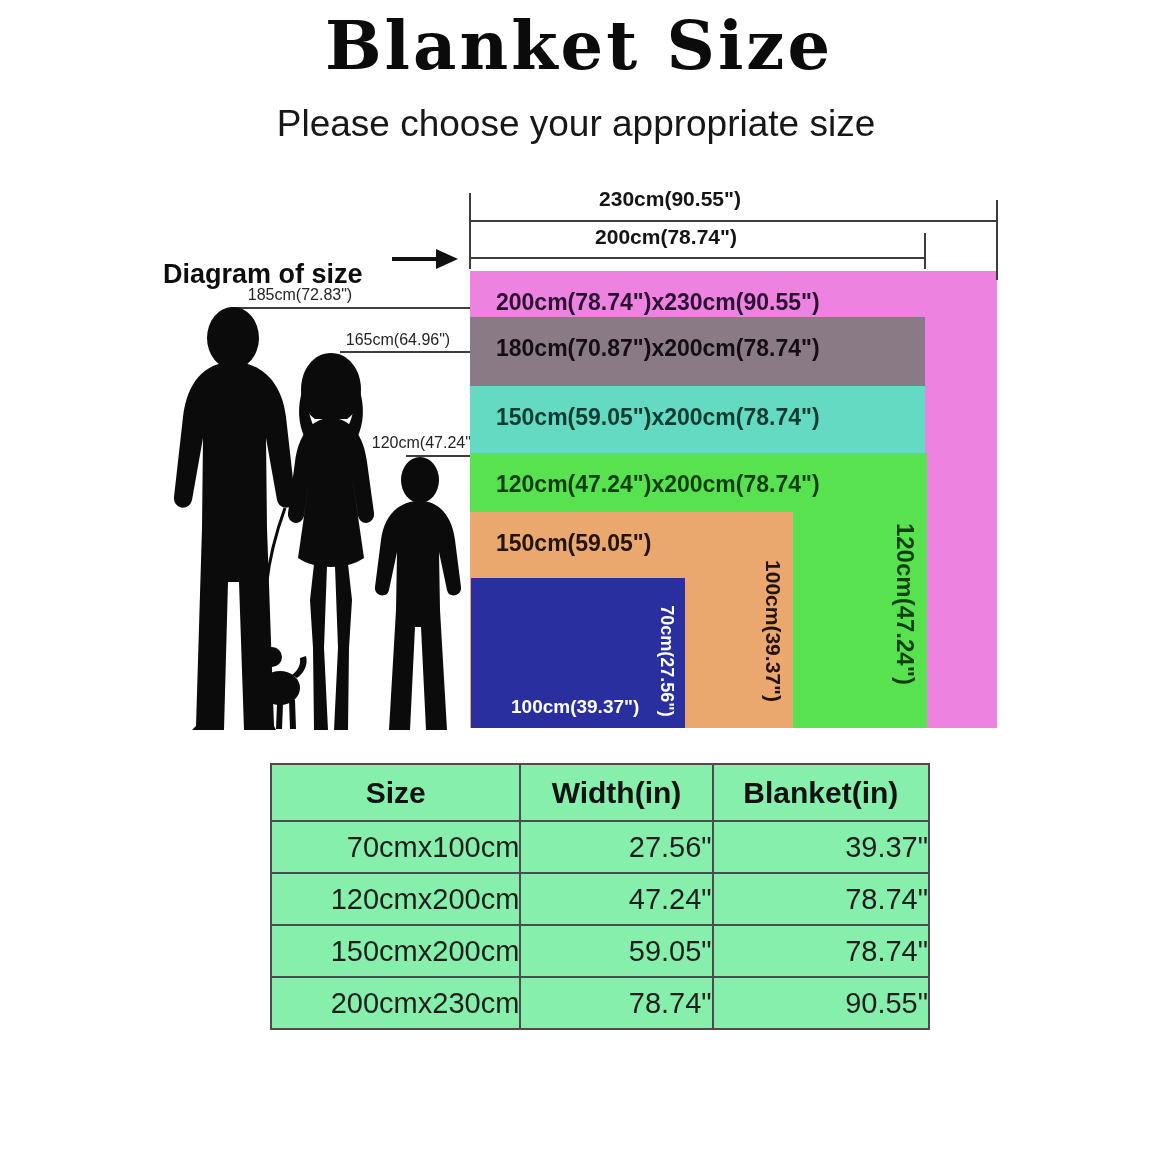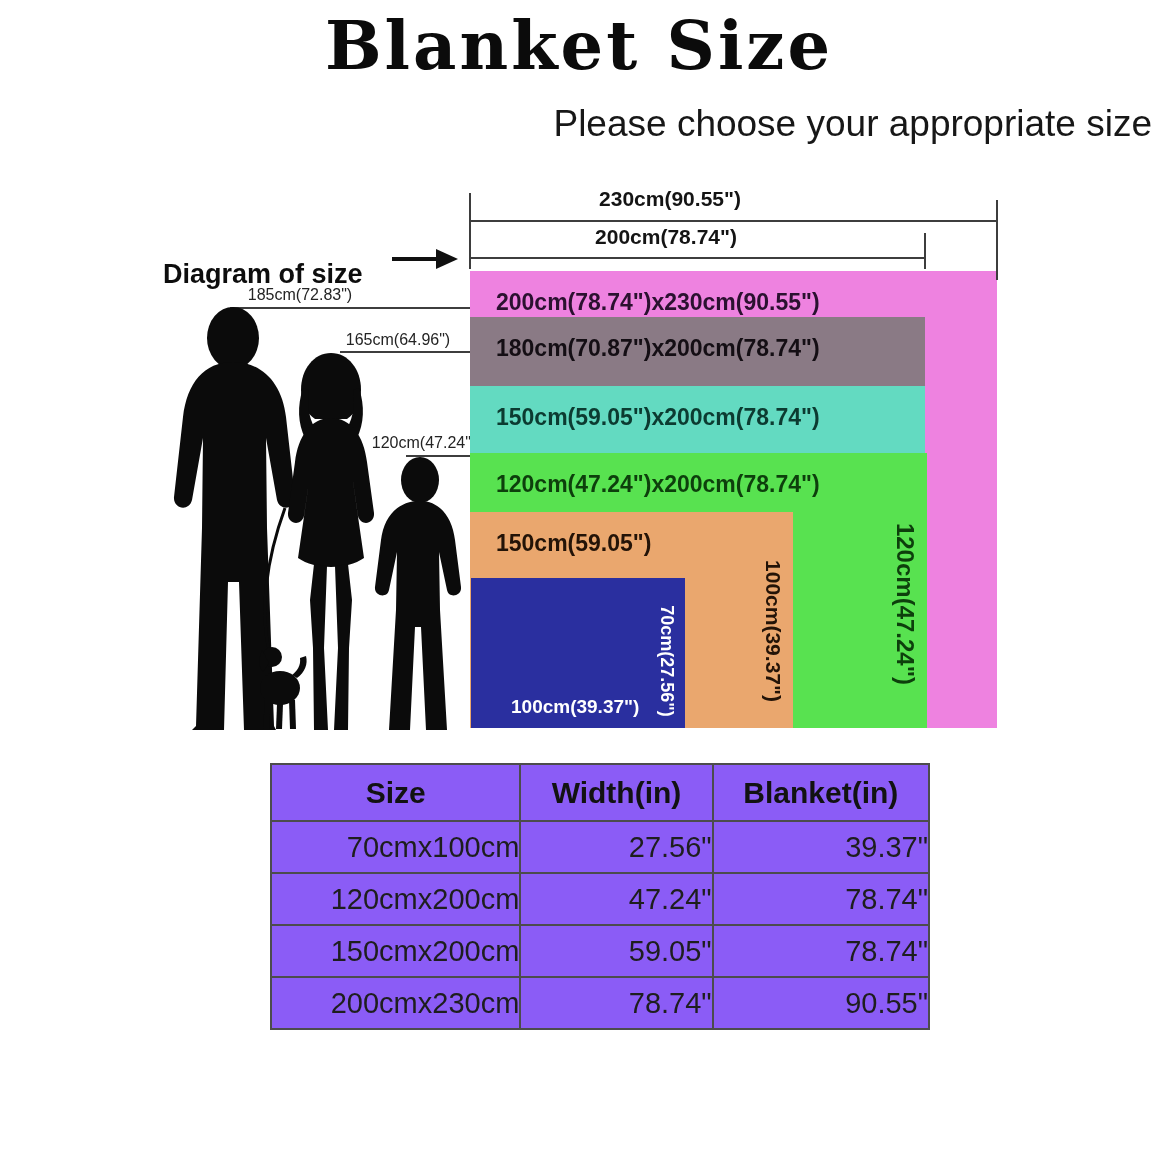--- a/index.html
+++ b/index.html
@@ -5,21 +5,21 @@
   html,body { margin:0; padding:0; background:#ffffff; }
   body { font-family:"Liberation Sans", sans-serif; }
   #stage { position:relative; width:1152px; height:1152px; background:#ffffff; overflow:hidden; }
 
   .title {
     position:absolute; top:6px; left:3px; width:100%; text-align:center;
     font-family:"DejaVu Serif", serif; font-weight:900; font-size:67px;
     letter-spacing:3px; color:#0b0b0b; white-space:nowrap;
   }
   .subtitle {
-    position:absolute; top:103px; left:0; width:100%; text-align:right;
+    position:absolute; top:103px; left:0; width:100%; text-align:center;
     font-size:37px; color:#171717; white-space:nowrap;
   }
   .diagram-label {
     position:absolute; left:163px; top:239px;
     font-size:27px; font-weight:bold; color:#0d0d0d; white-space:nowrap;margin-top:20px;
   }
 
   svg#art { position:absolute; left:0; top:0; z-index:7; pointer-events:none; }
 
   .rlabel {
@@ -39,21 +39,21 @@
   .blanket-label.bottom {
     top:auto; bottom:10px; left:40px; font-size:19px;
   }
   .side-label {
     position:absolute; right:8px; top:55%; transform:translateY(-50%);
     writing-mode:vertical-rl; font-weight:bold; white-space:nowrap;
   }
 
   table#size-table {
     position:absolute; left:270px; top:763px; width:660px;
-    border-collapse:collapse; background:#8b5cf6;
+    border-collapse:collapse; background:#86efac;
   }
   #size-table th, #size-table td {
     border:2px solid #4c4c4c; text-align:center; vertical-align:middle;
     color:#1e1e1e; padding:0;
   }
   #size-table th { font-size:30px; font-weight:bold; height:55px; color:#121212; }
   #size-table td { font-size:29px; font-weight:normal; height:50px;text-align:right; }
 </style>
 </head>
 <body>

